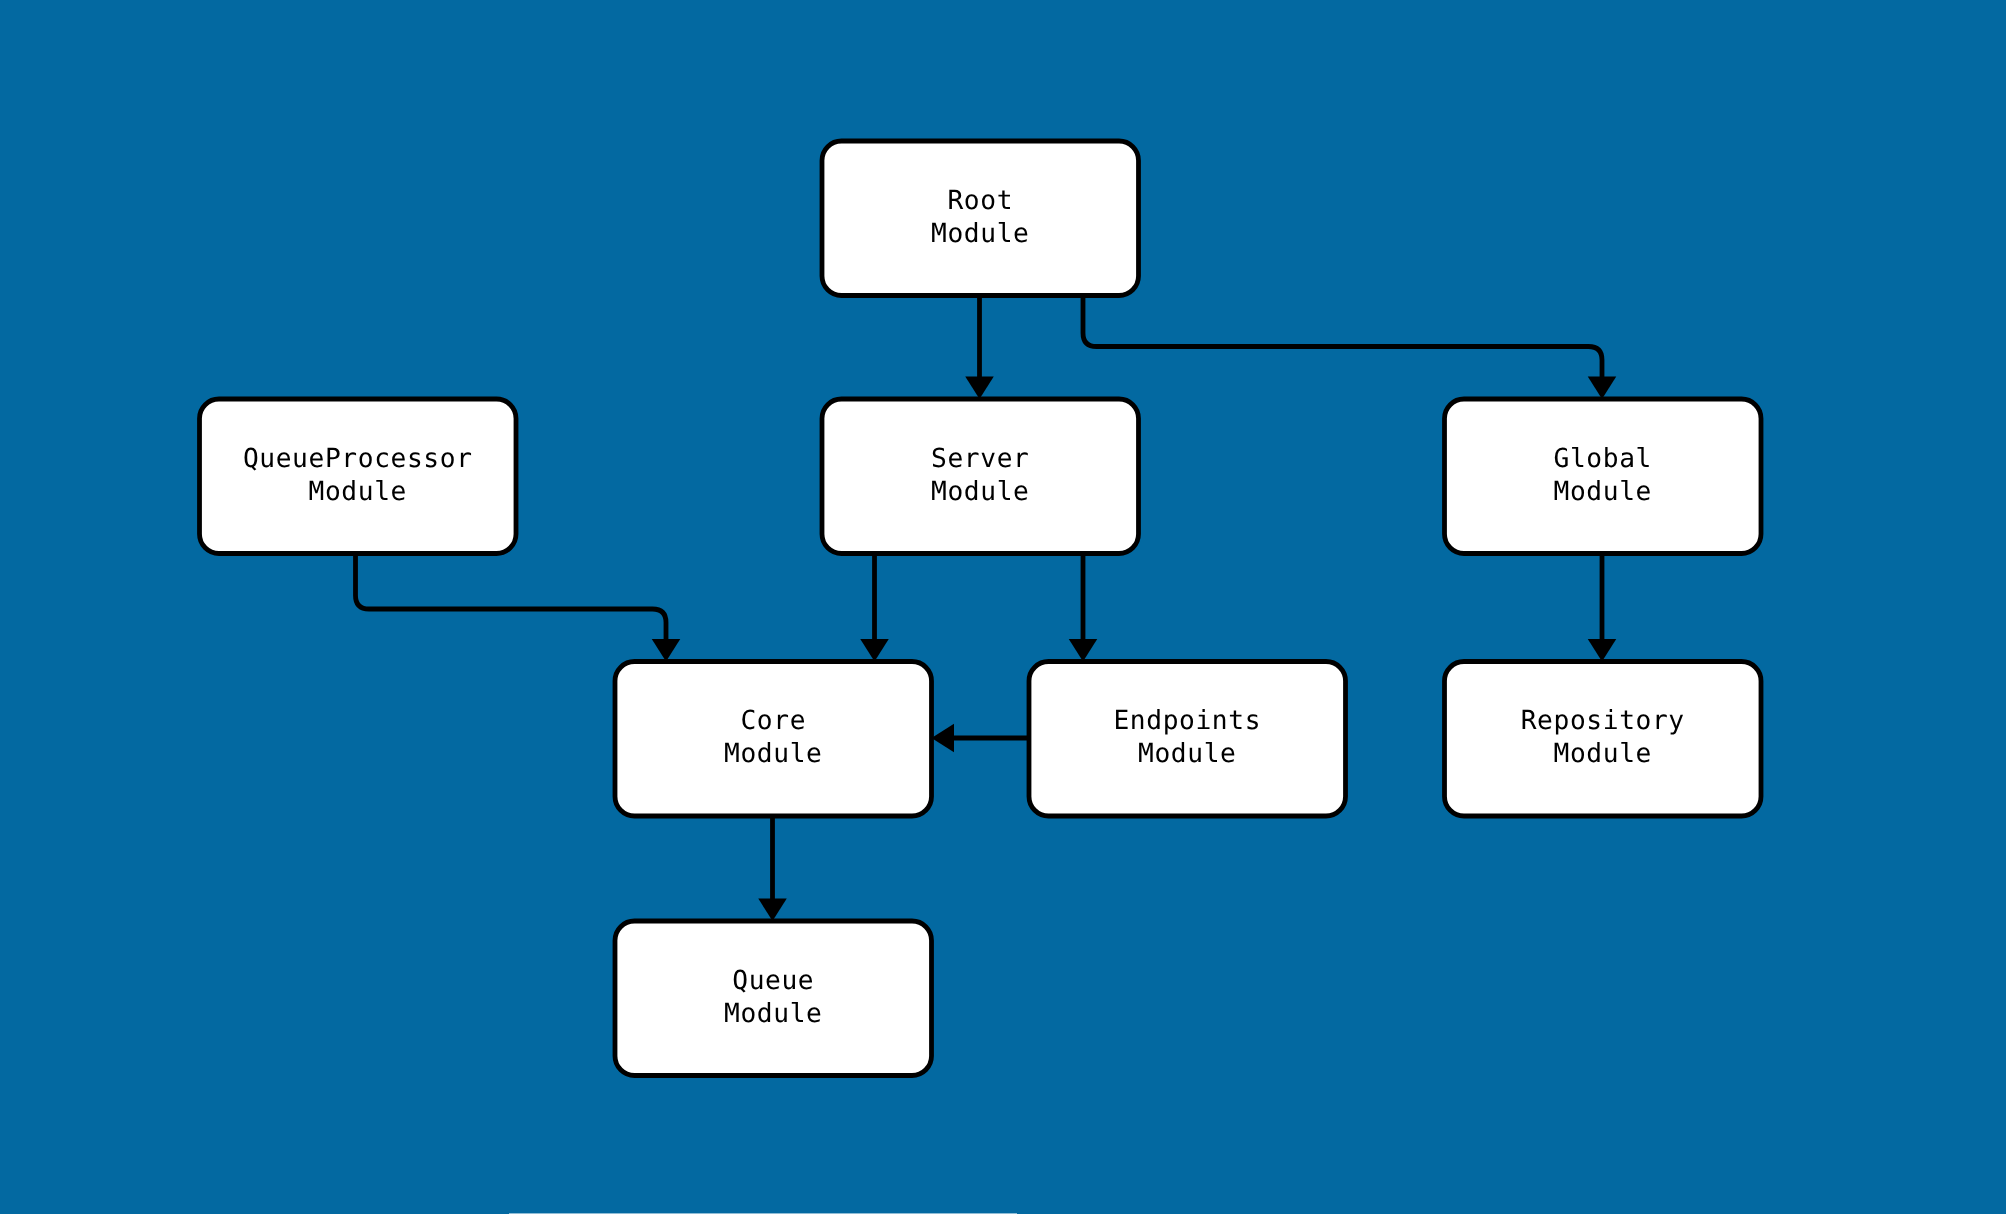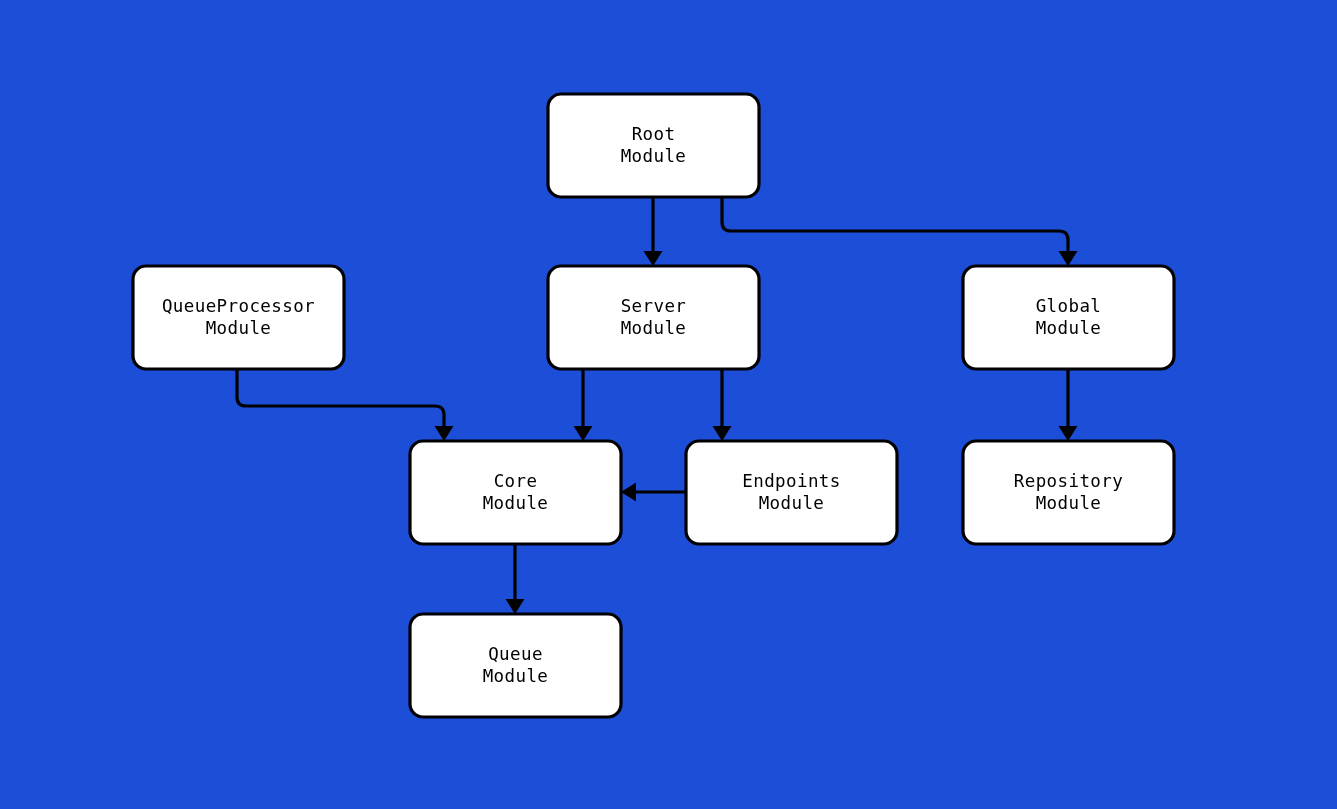--- a/index.html
+++ b/index.html
@@ -11,21 +11,21 @@
   body {
     width: 1337px;
     height: 809px;
     overflow: hidden;
     font-family: "DejaVu Sans Mono", "Liberation Mono", monospace;
   }
   #diagram-root {
     position: relative;
     width: 1337px;
     height: 809px;
-    background: #1d4ed8;
+    background: #0369a1;
   }
   svg#diagram-canvas {
     display: block;
     width: 1337px;
     height: 809px;
   }
   .node-box {
     fill: #ffffff;
     stroke: #000000;
     stroke-width: 3.2;

